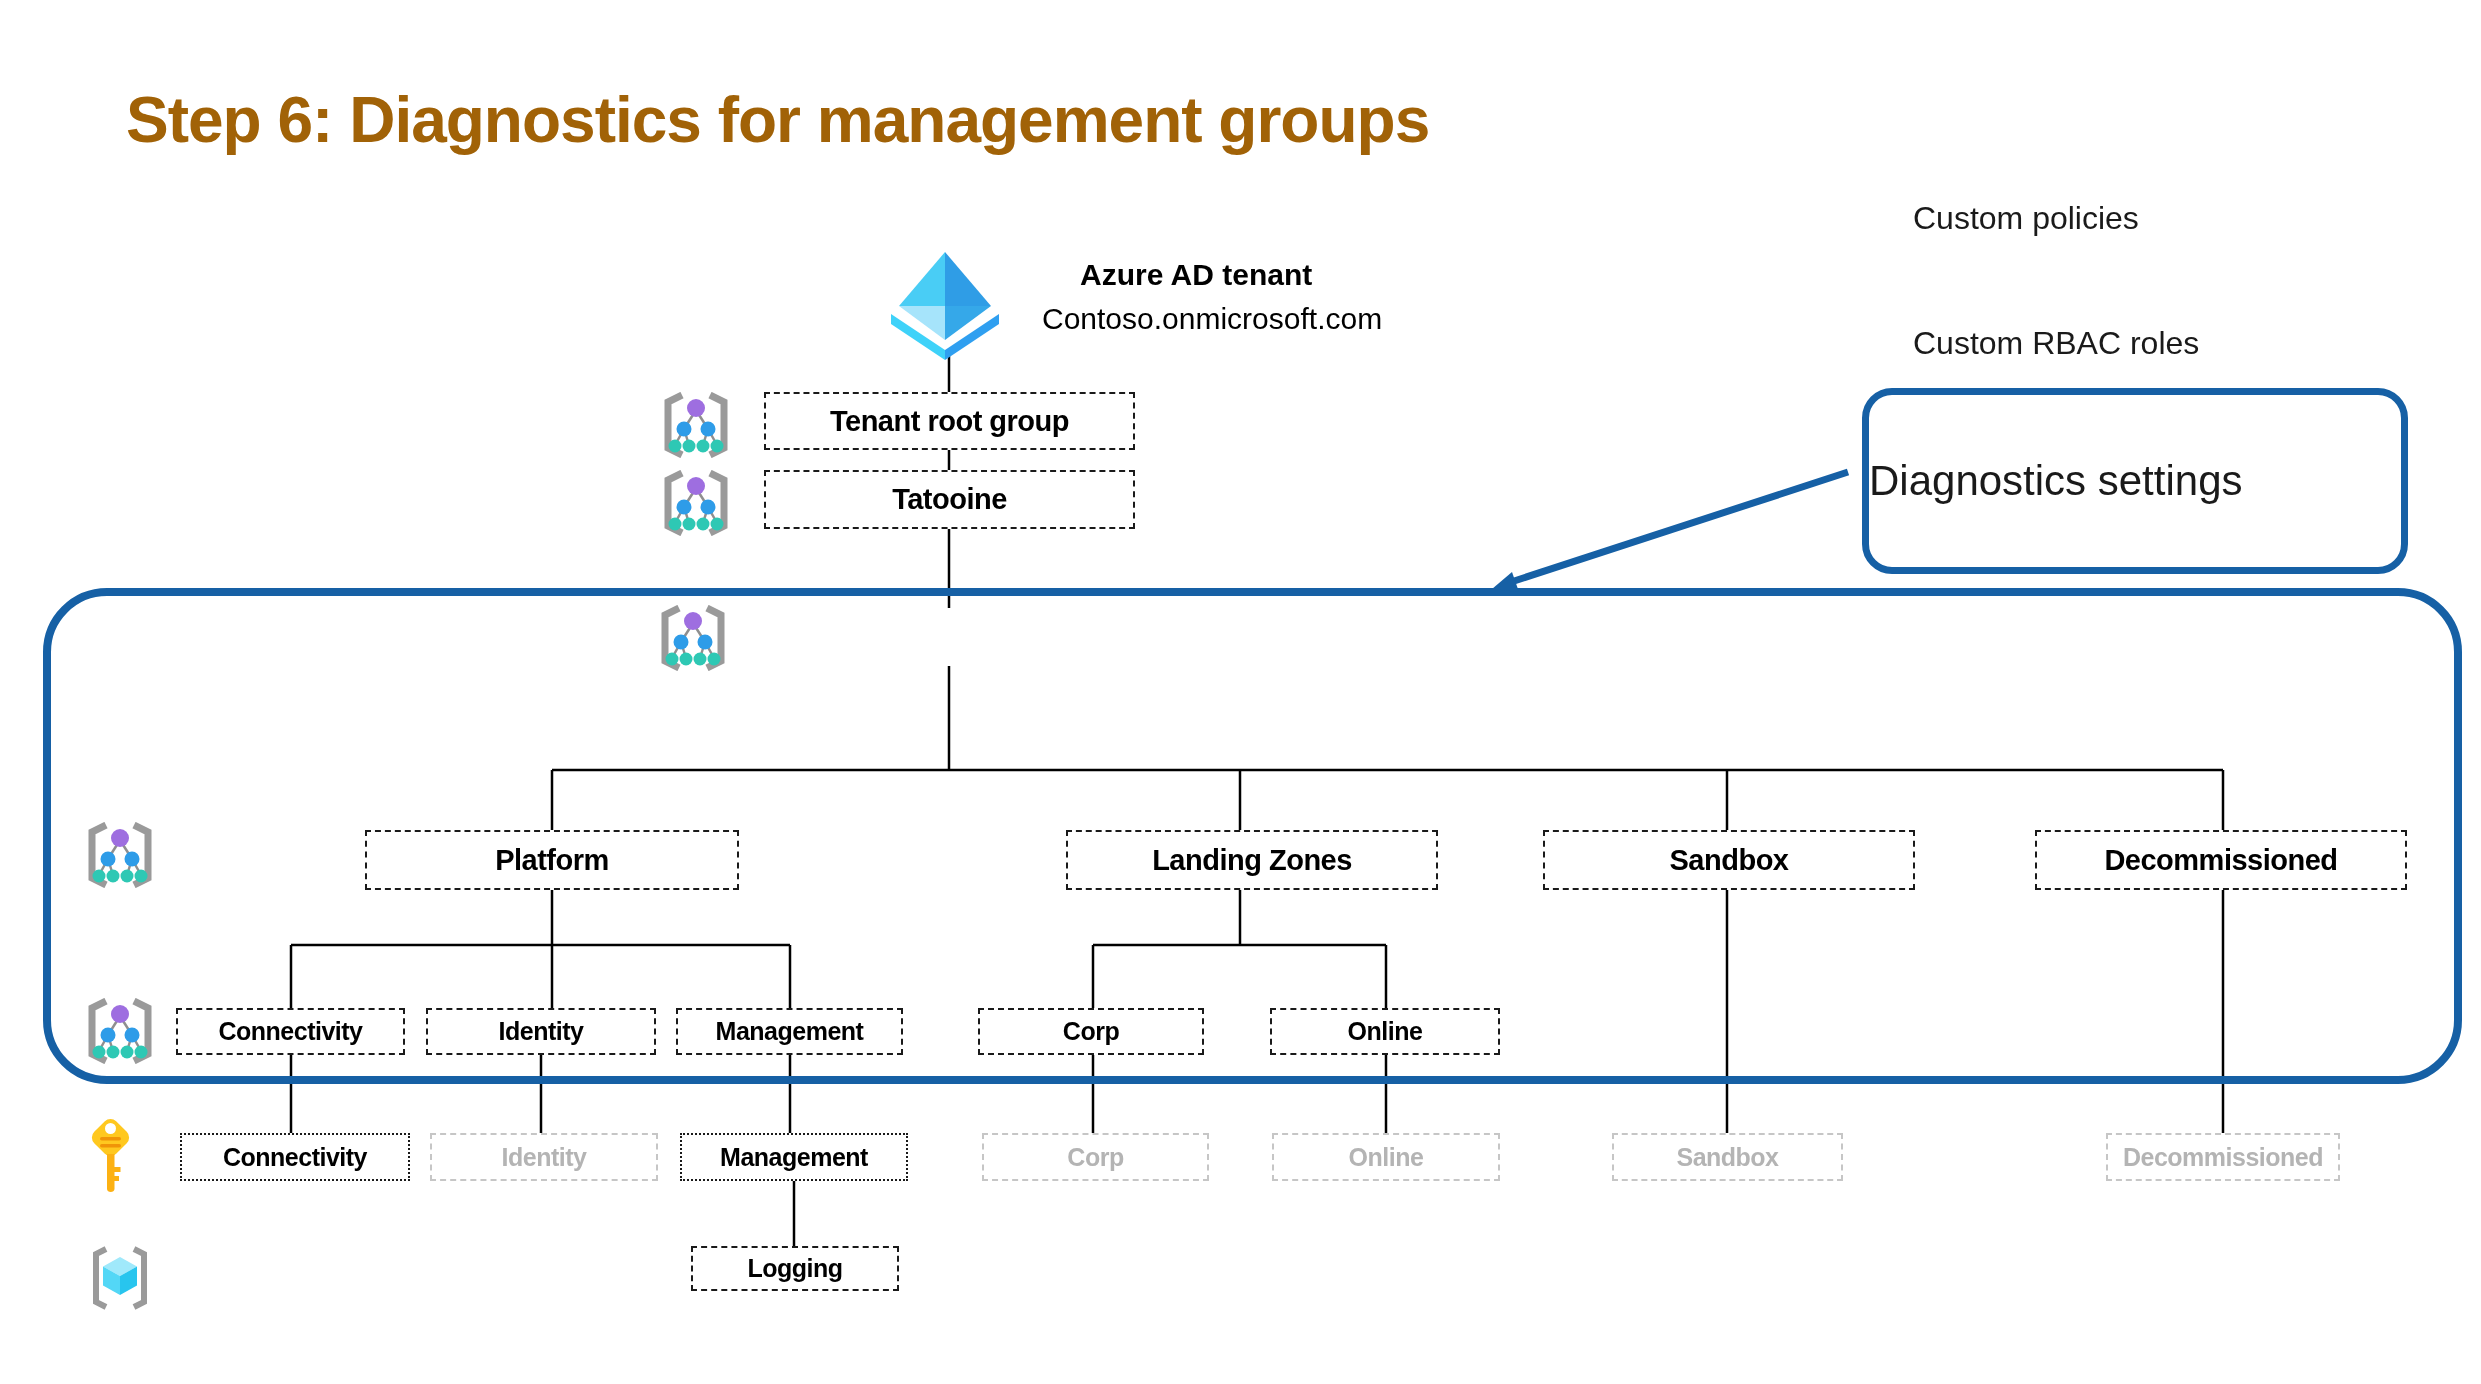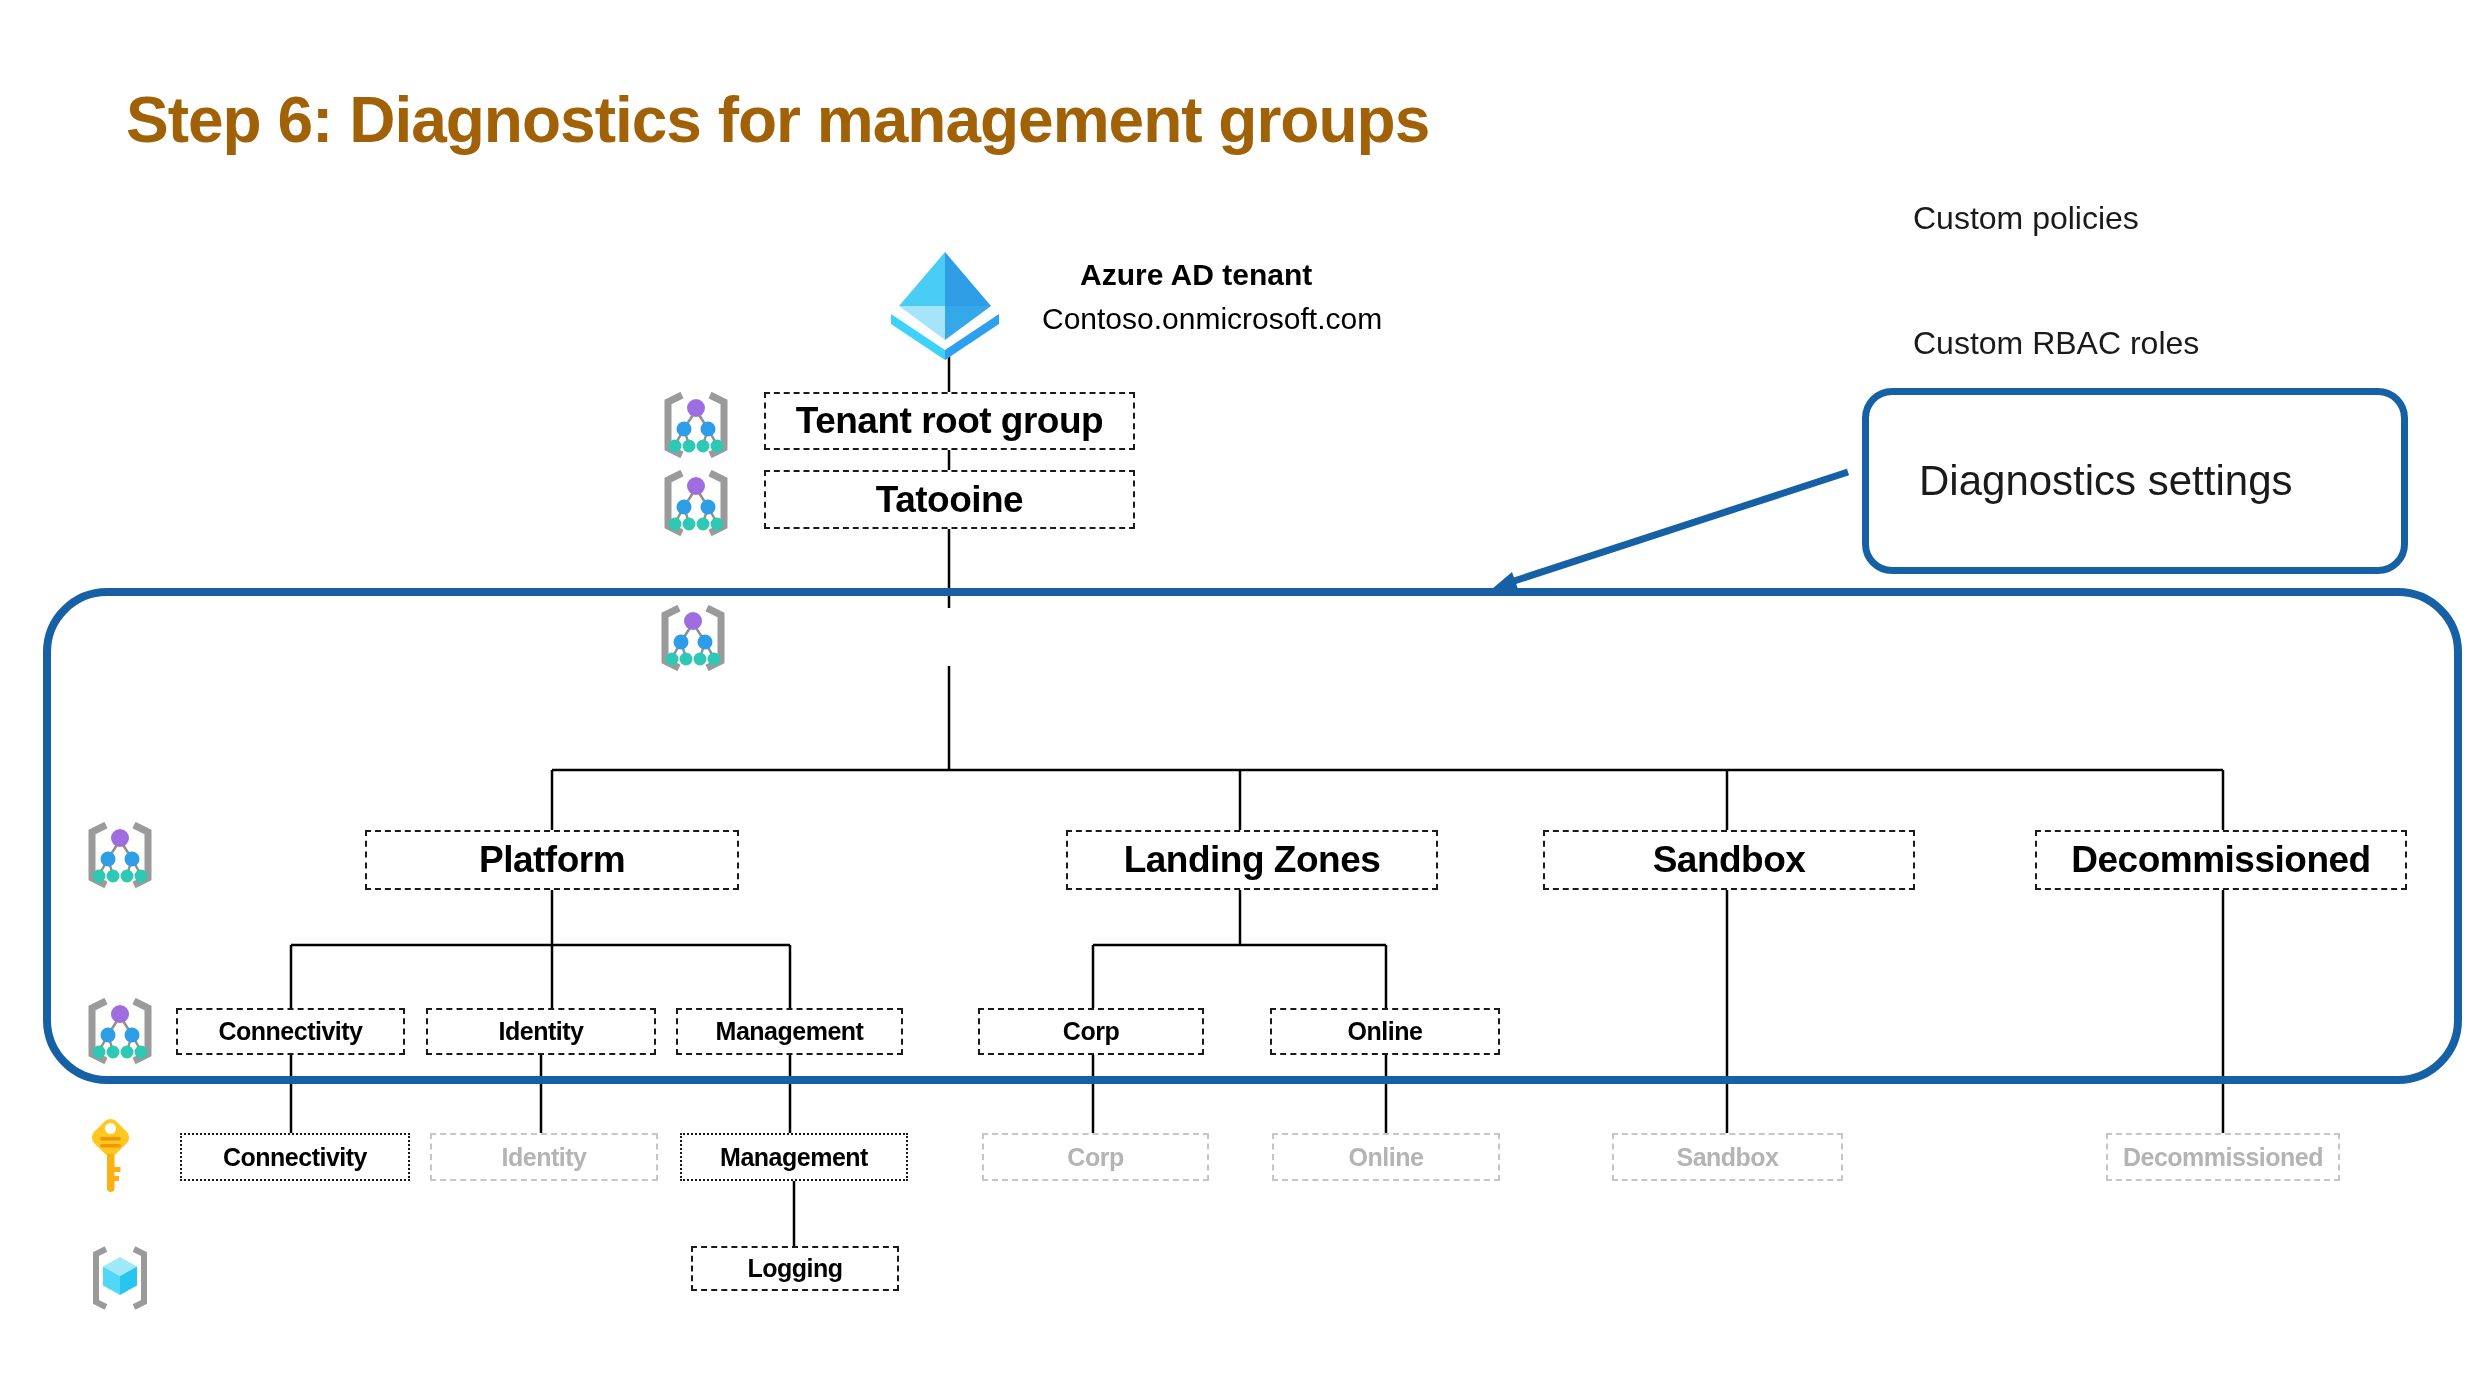--- a/index.html
+++ b/index.html
@@ -14,33 +14,33 @@
   .annotation {
     position:absolute; font-size:32px; color:#1a1a1a; white-space:nowrap;
   }
   .tenant-name { position:absolute; left:1042px; top:258px; font-size:30px; font-weight:bold;margin-left:38px; }
   .tenant-domain { position:absolute; left:1042px; top:302px; font-size:30px; }
   .box {
     position:absolute; background:#fff; border:2.5px dashed #1a1a1a; box-sizing:border-box;
     display:flex; align-items:center; justify-content:center;
     font-weight:bold; letter-spacing:-0.5px; text-align:center; z-index:3;
   }
-  .lg { font-size:37px; }
+  .lg { font-size:29px; }
   .md { font-size:25px; }
   .sub-active { border-style:dotted; }
   .sub-inactive { border:2.5px dashed #c6c6c6; color:#b4b4b4; }
   .scope-outline {
     position:absolute; left:43px; top:588px; width:2419px; height:496px;
     border:8px solid #1660a5; border-radius:64px; box-sizing:border-box;
     z-index:2; pointer-events:none; background:transparent;
   }
   .callout {
     position:absolute; left:1862px; top:388px; width:546px; height:186px;
     border:7px solid #1660a5; border-radius:30px; box-sizing:border-box;
-    display:flex; align-items:center; padding-left:50px;
+    display:flex; align-items:center; 
     font-size:42px; color:#1a1a1a; z-index:4; background:#fff;
   }
   svg.layer { position:absolute; left:0; top:0; z-index:1; }
   svg.toplayer { position:absolute; left:0; top:0; z-index:4; pointer-events:none; }
   svg.icon { position:absolute; z-index:3; }
 </style>
 </head>
 <body>
 
 <div id="stage">

